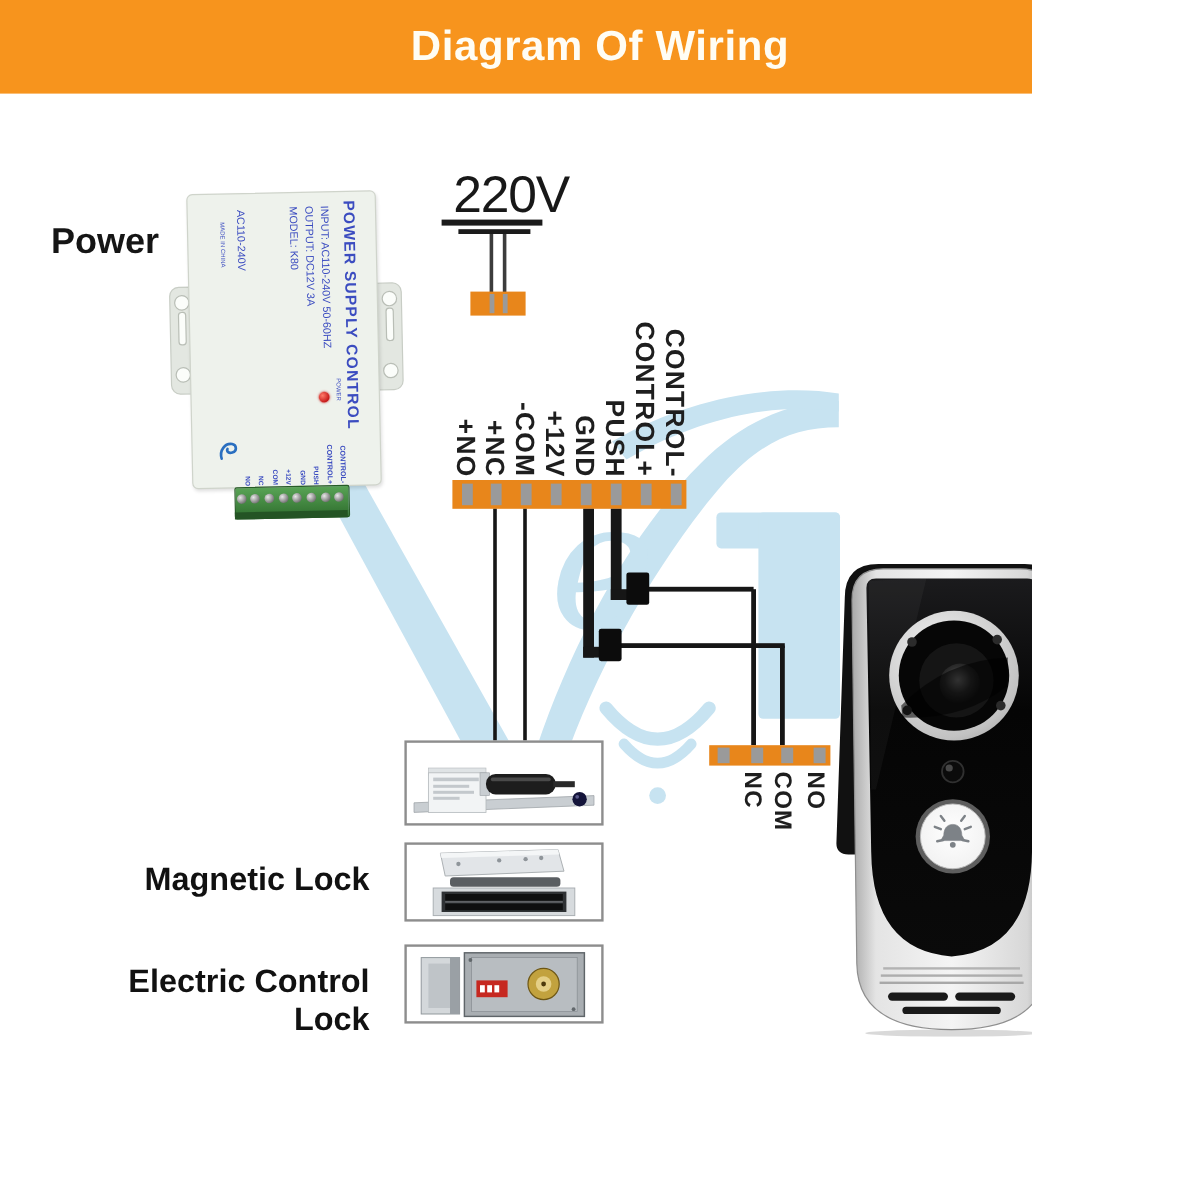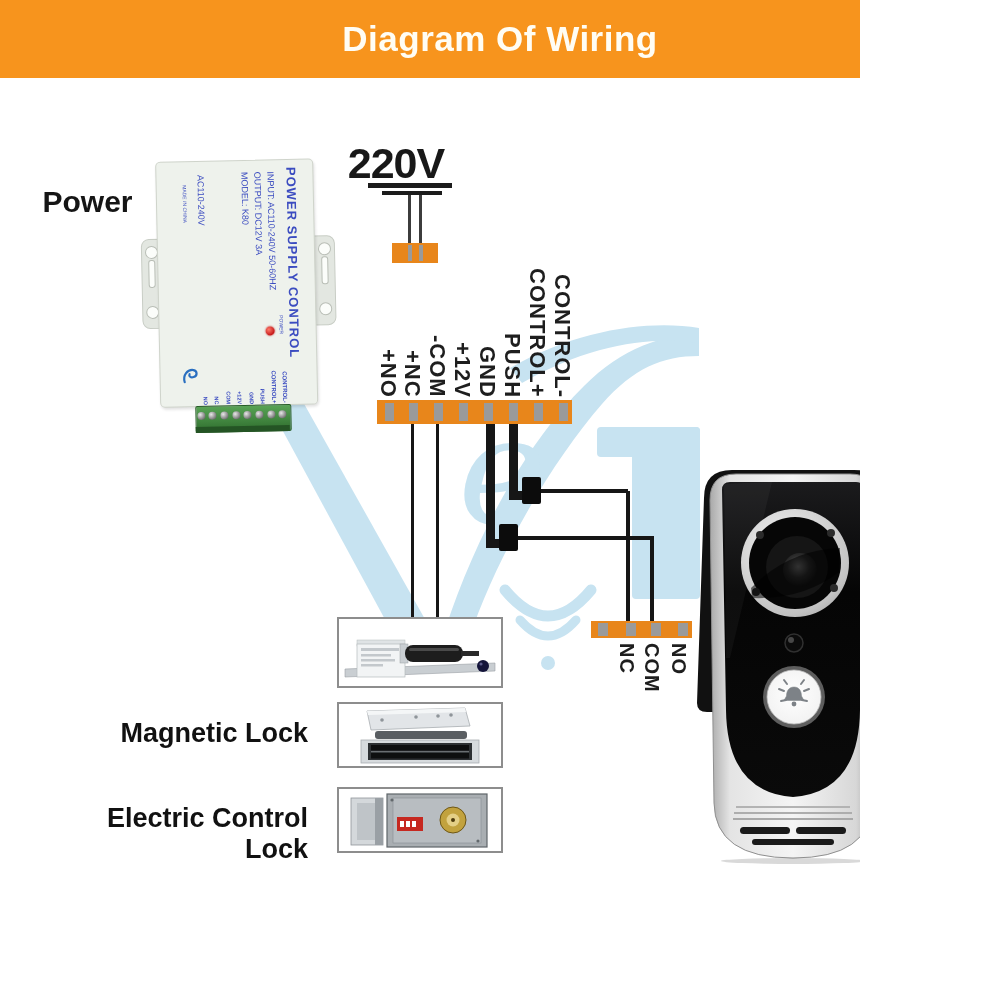--- a/index.html
+++ b/index.html
@@ -23,22 +23,22 @@
   .strip{position:absolute;background:#E8861B;z-index:5;}
   .slot{position:absolute;background:#9a9a9a;}
   .slot1{top:3px;width:9px;height:18px;}
   .slot2{top:2px;width:10px;height:13px;}
 
   
   .wire{position:absolute;background:#161616;z-index:5;}
   .conn{position:absolute;background:#0c0c0c;border-radius:2px;z-index:6;}
 
   
-  .mains-label{position:absolute;left:346px;top:139px;width:100px;text-align:center;
-               font-size:43px;font-weight:700;color:#181818;letter-spacing:-1px;z-index:5;}
+  .mains-label{position:absolute;left:376px;top:139px;width:100px;text-align:center;
+               font-size:43px;font-weight:400;color:#181818;letter-spacing:-1px;z-index:5;}
   .mains-line{position:absolute;background:#1b1b1b;z-index:5;}
   .mains-wire{position:absolute;background:#3c3c3c;z-index:5;}
   .mains-block{position:absolute;left:392px;top:243px;width:46px;height:20px;background:#E8861B;z-index:5;}
   .mains-stub{position:absolute;top:2px;width:4px;height:16px;background:#9a9a9a;}
 
   
   .power-label{position:absolute;left:40px;top:185px;width:95px;text-align:center;
                font-size:30px;font-weight:700;color:#151515;z-index:5;}
   .locklab{position:absolute;left:40px;width:268px;text-align:right;font-size:27px;
            font-weight:700;color:#111;z-index:5;}

